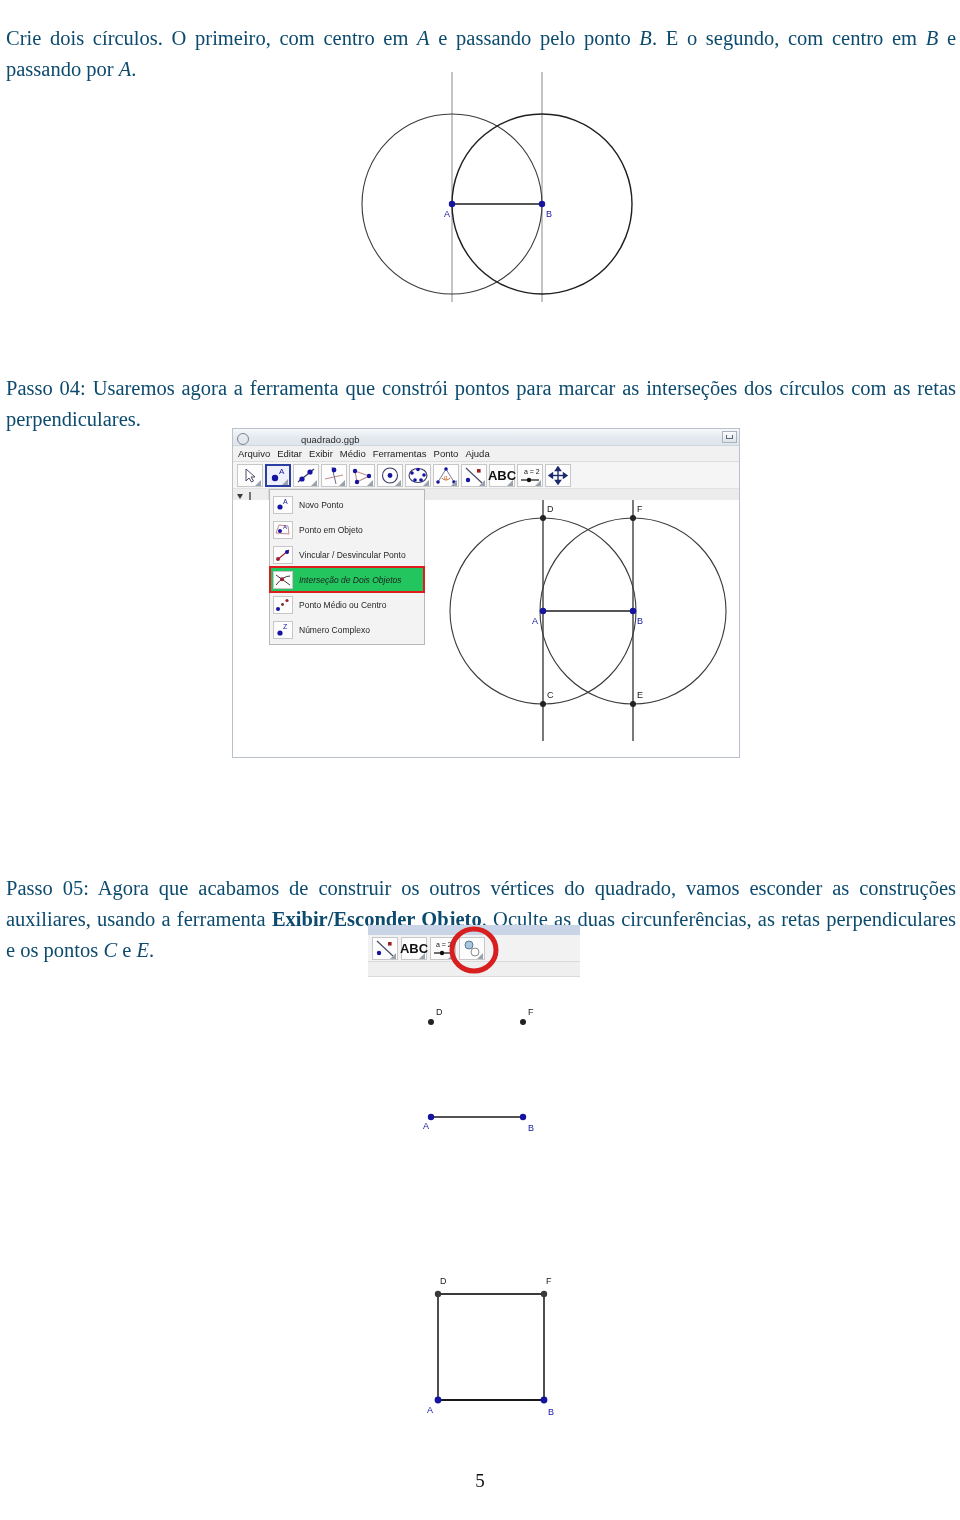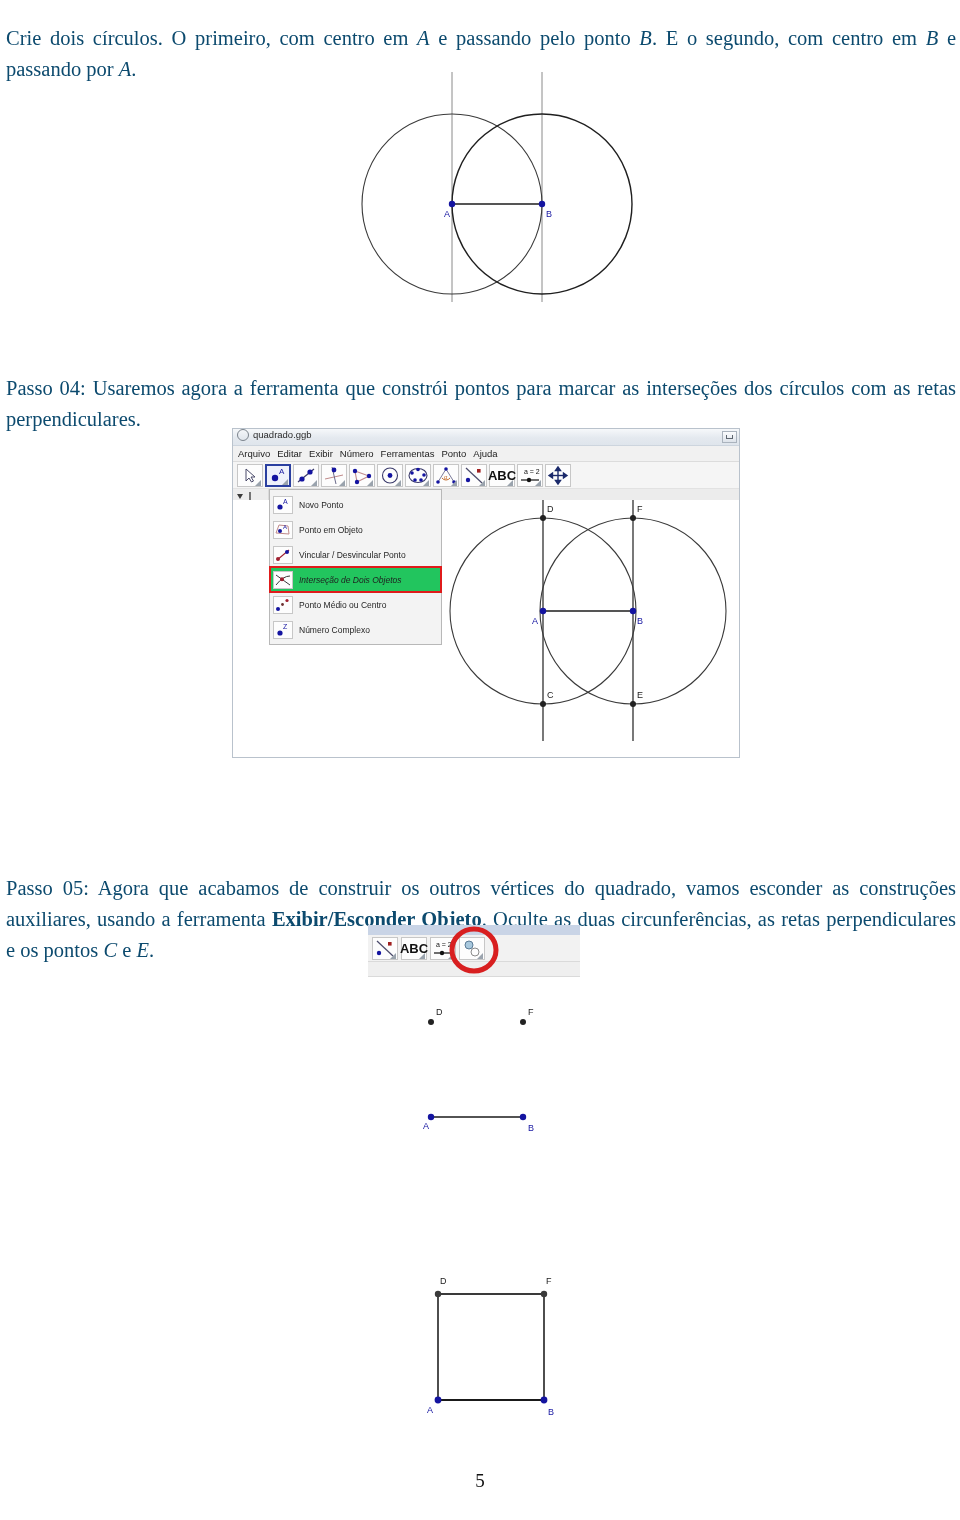--- a/index.html
+++ b/index.html
@@ -70,23 +70,24 @@
     border: 1px solid #b9c2cc;
     box-sizing: border-box;
   }
   .ggb-titlebar {
     position: absolute;
     left: 0; right: 0; top: 0;
     height: 17px;
     background: linear-gradient(to bottom, #f6f8fa 0%, #e4e9ef 55%, #dfe5ec 100%);
     border-bottom: 1px solid #cdd5de;
     display: flex;
-    align-items: flex-start;
+    align-items: flex-end;
     padding-left: 4px;
     box-sizing: border-box;
+    gap: 48px;
   }
   .ggb-title-icon {
     width: 10px; height: 10px;
     border: 1.3px solid #7b838c;
     border-radius: 50%;
     margin-right: 4px;
     flex: none;
   }
   .ggb-title-text {
     font-family: "Liberation Sans", sans-serif;
@@ -210,21 +211,21 @@
     left: 6px; top: 42px;
     width: 6px; bottom: 8px;
     background: #c9c9c9;
     border-radius: 3px;
   }
 
   
   .ggb-dropdown {
     position: absolute;
     left: 36px; top: 60px;
-    width: 173px;
+    width: 156px;
     background: #f3f3f3;
     border: 1px solid #b8b8b8;
     box-sizing: border-box;
     padding: 2px 0;
   }
   .dd-item {
     height: 25px;
     display: flex;
     align-items: center;
     padding-left: 3px;
@@ -310,21 +311,21 @@
           <span class="ggb-winbtn">
               <i></i>
             </span>
         </span>
       </div>
 
       <div class="ggb-menubar">
         <span class="ggb-menu-item">Arquivo</span>
         <span class="ggb-menu-item">Editar</span>
         <span class="ggb-menu-item">Exibir</span>
-        <span class="ggb-menu-item">Número</span>
+        <span class="ggb-menu-item">Médio</span>
         <span class="ggb-menu-item">Ferramentas</span>
         <span class="ggb-menu-item">Ponto</span>
         <span class="ggb-menu-item">Ajuda</span>
       </div>
 
       <div class="ggb-toolbar">
 
         <span class="tool-btn">
           <svg width="24" height="21" viewBox="0 0 24 21">
               <path d="M8 4 L8 16 L11 13 L13.5 17 L15.5 16 L13 12 L17 12 Z" fill="#ffffff" stroke="#4a4a6a" stroke-width="1"></path>

